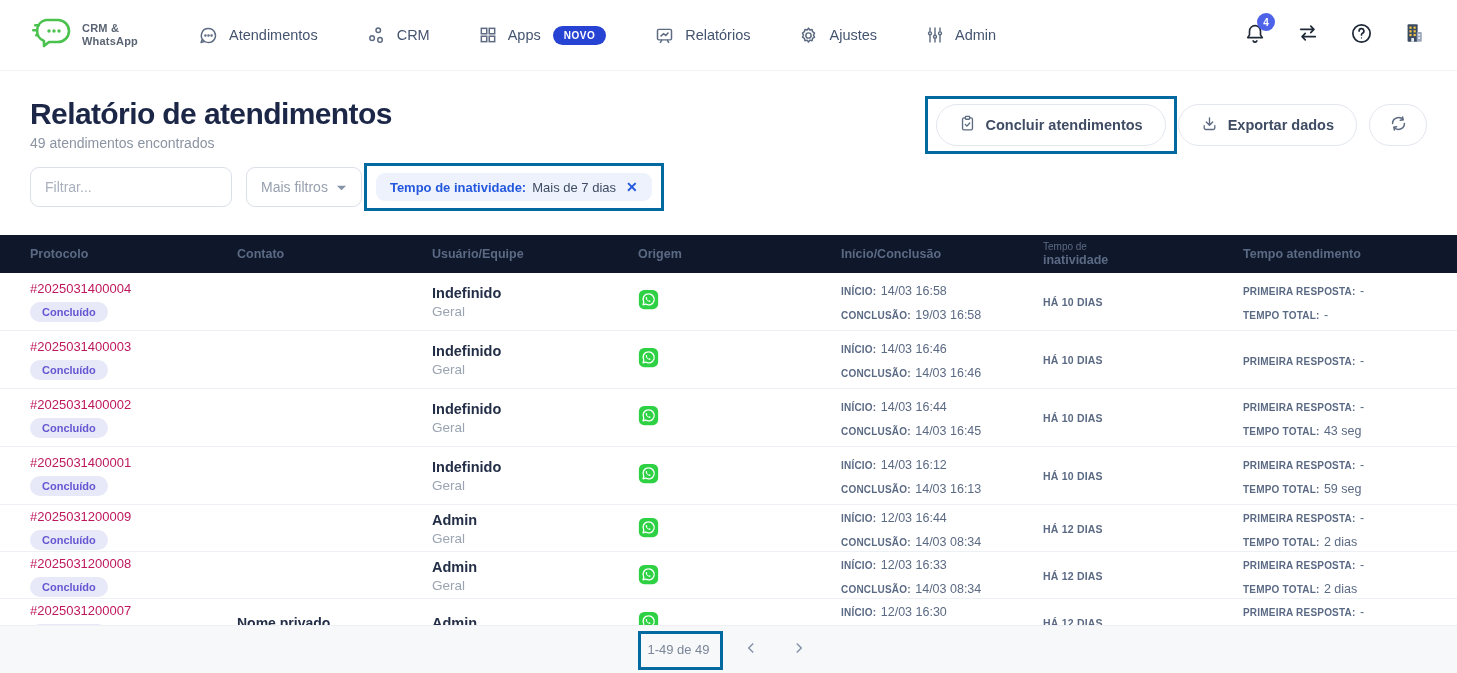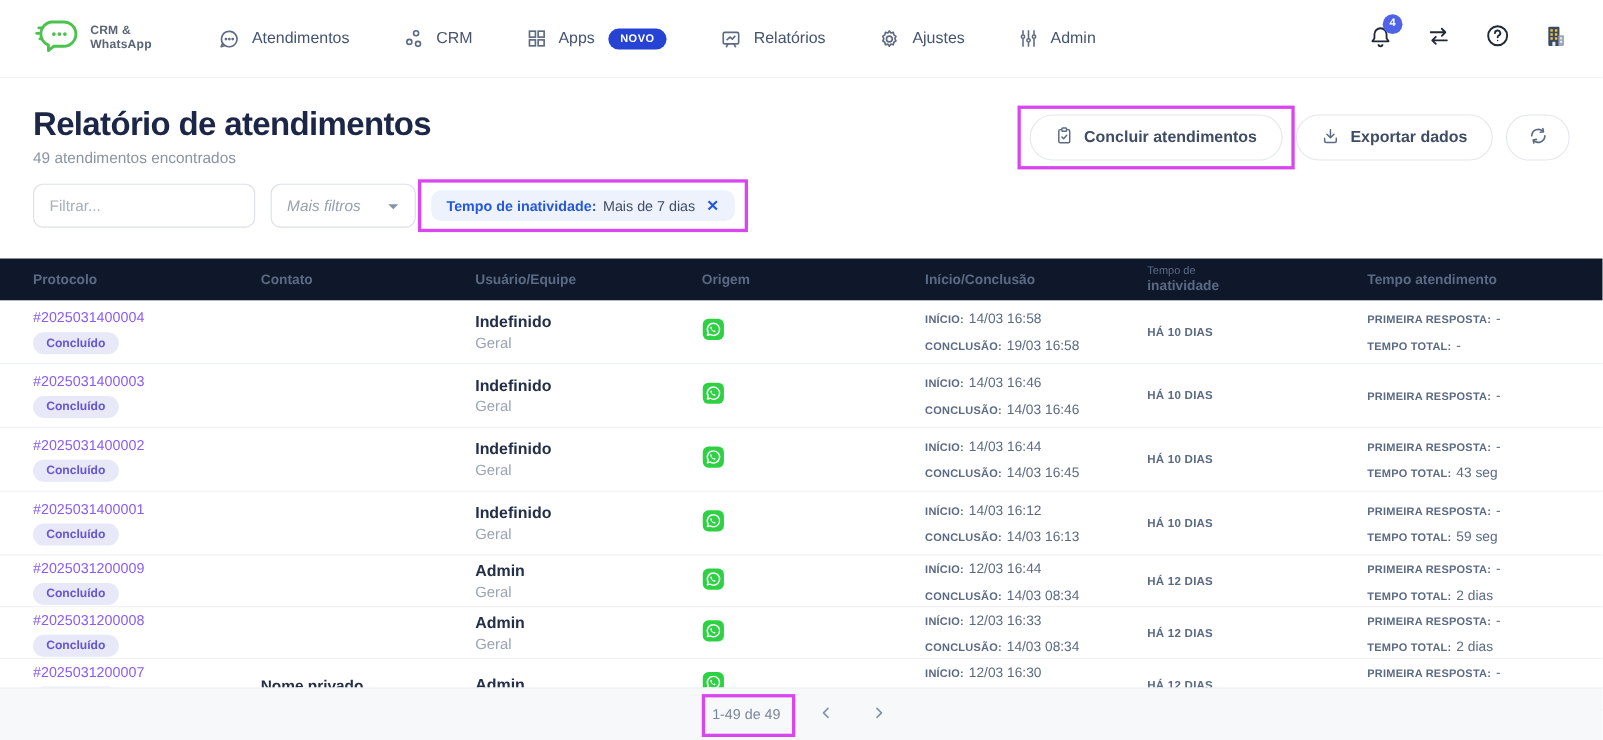--- a/index.html
+++ b/index.html
@@ -47,37 +47,37 @@
   .actions { display:flex; align-items:center; gap:12px; margin-top:7px; }
   .pill-btn {
     height:42px; border:1px solid #e3e7ee; border-radius:24px; background:#fff;
     display:flex; align-items:center; gap:10px; padding:0 22px;
     font-size:14.5px; font-weight:700; color:#3f4c63; cursor:pointer;
     font-family:"Liberation Sans", sans-serif;
   }
   .icon-only { width:58px; justify-content:center; padding:0; }
 
   
-  .red-box { border:3px solid #d946ef; display:inline-flex; }
+  .red-box { border:3px solid #0369a1; display:inline-flex; }
   .red-box.btn-wrap { padding:5px 8px; margin:-8px -11px; }
   .red-box.chip-wrap { padding:7px 9px; margin:-10px -12px; }
   .red-box.page-wrap { padding:8px 10px 10px 6px; margin:-11px -9px -13px -9px; }
 
   
   .filters-row { margin-top:16px; display:flex; align-items:center; gap:14px; }
   .filter-input {
     width:202px; height:40px; border:1px solid #dbe0e8; border-radius:9px;
     padding:0 14px; font-size:14px; color:#44546f; outline:none;
     font-family:"Liberation Sans", sans-serif;
   }
   .filter-input::placeholder { color:#a8b0bd; }
   .more-filters {
     height:40px; border:1px solid #dbe0e8; border-radius:9px; background:#fff;
-    display:flex; align-items:center; gap:24px; padding:0 14px;
-    font-size:14px; color:#98a1af; cursor:pointer;font-style:italic;
+    display:flex; align-items:center; gap:8px; padding:0 14px;
+    font-size:14px; color:#98a1af; cursor:pointer;
   }
   .chip {
     height:28px; background:#edf2fd; border-radius:9px;
     display:flex; align-items:center; gap:6px; padding:0 14px; font-size:13px;
   }
   .chip-label { color:#2458dd; font-weight:700; }
   .chip-value { color:#3f4c63; }
   .chip-close { color:#2458dd; font-size:14px; font-weight:700; margin-left:4px; cursor:pointer; }
 
   
@@ -90,21 +90,21 @@
   }
   .thead {
     background:#0f172a; height:38px;
     font-size:12.5px; font-weight:700; color:#5b6a84;
   }
   .th-stack { line-height:1.15; }
   .th-stack .small { display:block; font-size:10px; font-weight:400; }
   .trow { border-bottom:1px solid #edf0f4; }
   .trow.tall { height:58px; }
   .trow.short { height:47px; }
-  .protocol { font-size:13px; color:#8b5cf6; }
+  .protocol { font-size:13px; color:#be185d; }
   .status-badge {
     display:inline-block; margin-top:6px;
     background:#e7e8f8; color:#6457d2;
     font-size:11px; font-weight:700; padding:4px 12px; border-radius:12px;
   }
   .c-contact { font-size:14px; font-weight:700; color:#232e47; }
   .user { font-size:14.5px; font-weight:700; color:#232e47; }
   .team { font-size:13.5px; color:#9aa4b2; margin-top:3px; }
   .tline { line-height:1.5; white-space:nowrap; }
   .tlbl { font-size:10px; font-weight:700; color:#5b6a84; text-transform:uppercase; letter-spacing:.2px; }

